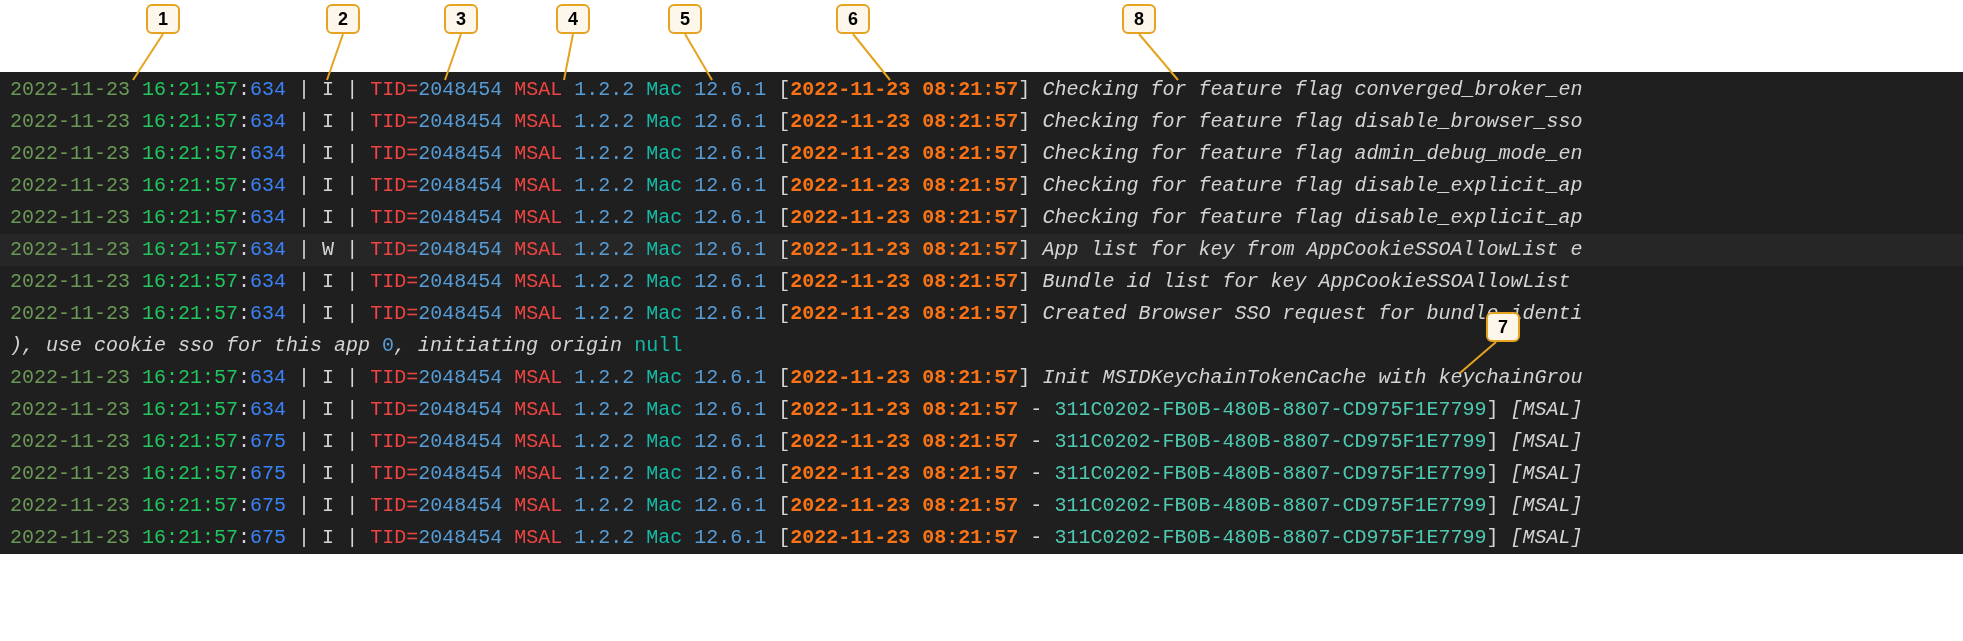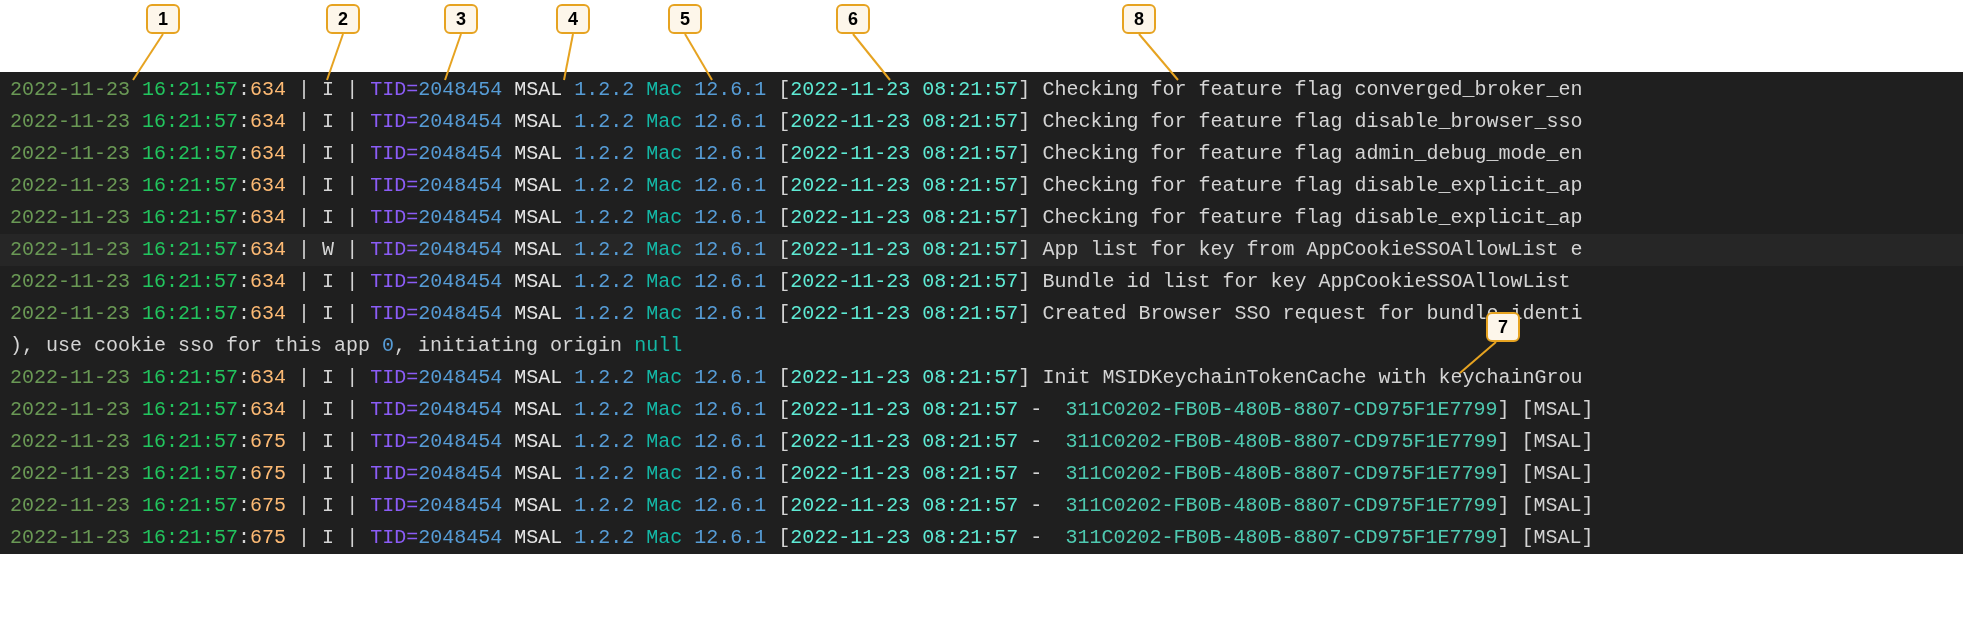--- a/index.html
+++ b/index.html
@@ -57,30 +57,30 @@
     display: block;
     padding-left: 10px;
     height: 32px;
   }
   .log-row.highlight {
     
     background: #262626;
   }
   .tk-date     { color: #6a9955; margin-top: 11px; }   
   .tk-time     { color: #22c55e; }   
-  .tk-ms       { color: #fdba74; }   
+  .tk-ms       { color: #3b82f6; }   
   .tk-sep      { color: #d4d4d4; }   
   .tk-level    { color: #d4d4d4; }
-  .tk-tid      { color: #8b5cf6; margin-top: 48px; }
+  .tk-tid      { color: #ef4444; margin-top: 48px; }
   .tk-num      { color: #569cd6; margin-top: 13px; }   
-  .tk-lib      { color: #e5e5e5; }
+  .tk-lib      { color: #ef4444; }
   .tk-os       { color: #14b8a6; }
-  .tk-utc      { color: #5eead4; }
-  .tk-corr     { color: #4ec9b0; margin-left: 11px; }   
-  .tk-msg      { color: #d4d4d4; }
+  .tk-utc      { color: #f97316; font-weight: bold; }
+  .tk-corr     { color: #4ec9b0; }   
+  .tk-msg      { color: #d4d4d4; font-style: italic; }
   .tk-null     { color: #14b8a6; }
 </style>
 </head>
 <body>
 
 <div class="label-strip" id="callout-strip">
     <div class="callout" style="left: 146px;">
       <div class="callout-box">1</div>
       <svg width="32" height="48" style="left: -13px; top: 30px;">
         <line stroke="#e6a321" stroke-width="2" x1="30" y1="0" x2="0" y2="46"></line>

